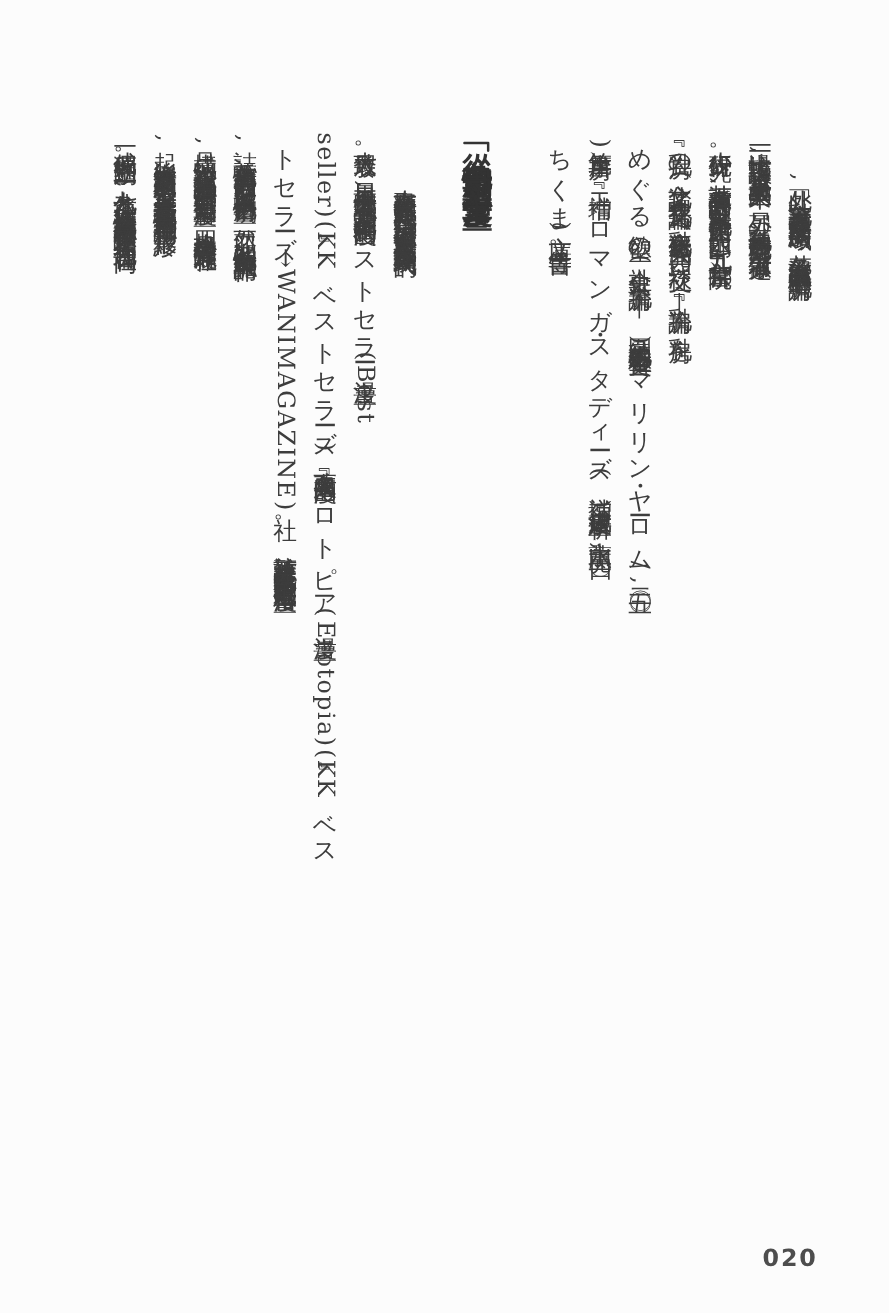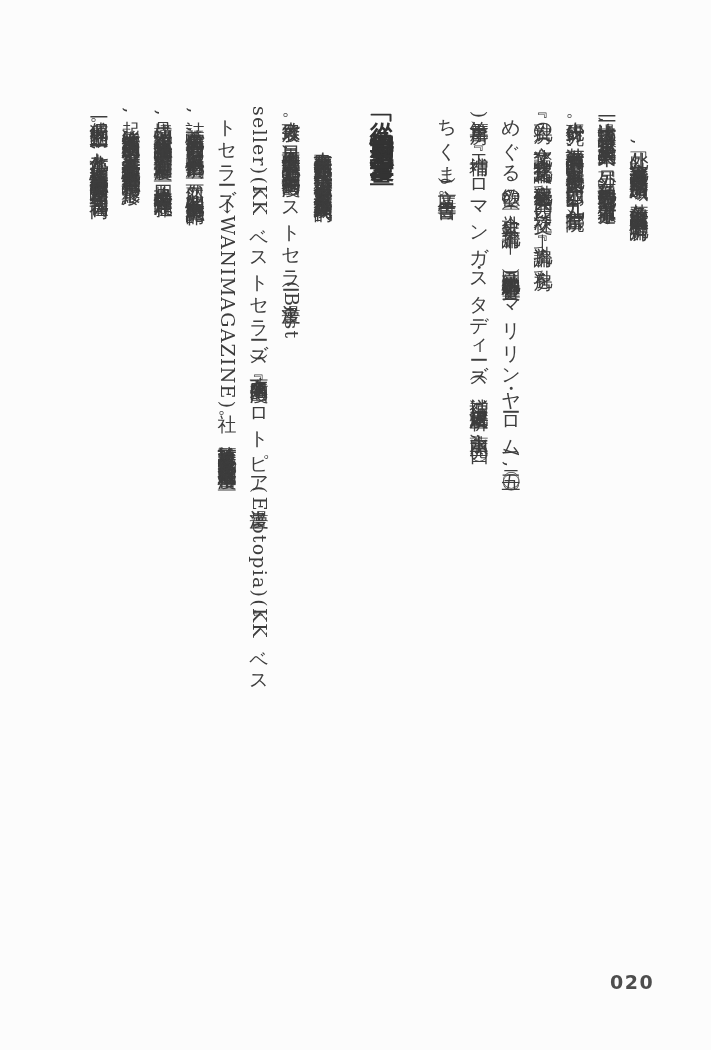--- a/index.html
+++ b/index.html
@@ -42,21 +42,21 @@
     font-size: 24px;
     font-weight: bold;
     letter-spacing: 3px;
     line-height: 48px;
     color: #333333;
     white-space: nowrap;
   }
   .page-number {
     position: absolute;
     left: 610px;
-    top: 971px;
+    top: 996px;
     font-family: "DejaVu Sans", "Liberation Sans", sans-serif;
     font-weight: bold;
     font-size: 19px;
     letter-spacing: 1.5px;
     color: #4d4d4d;
   }
 </style>
 </head>
 <body>
 

